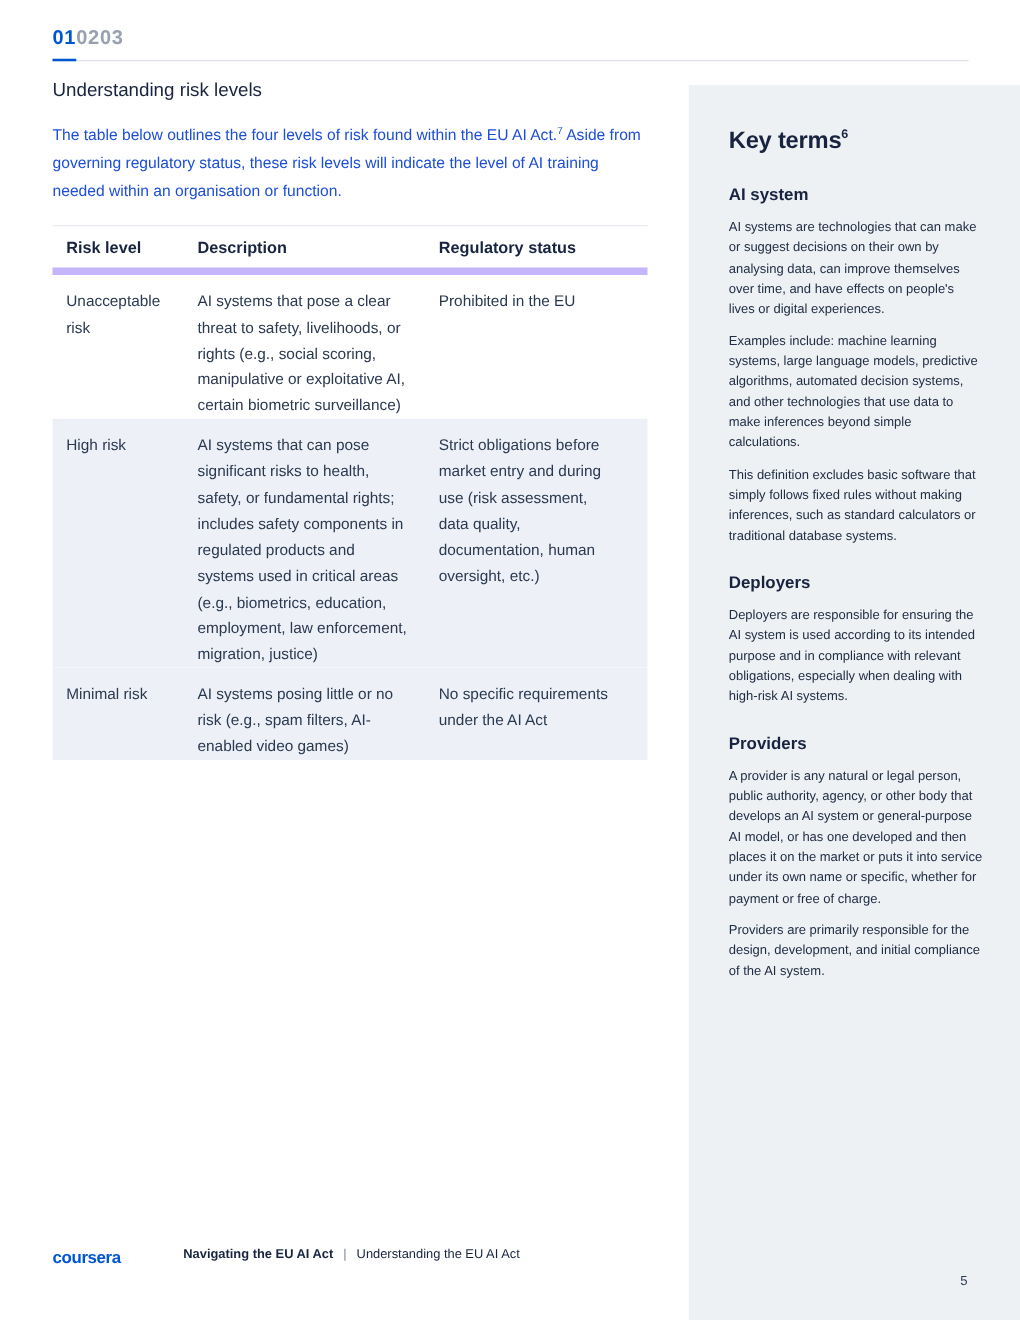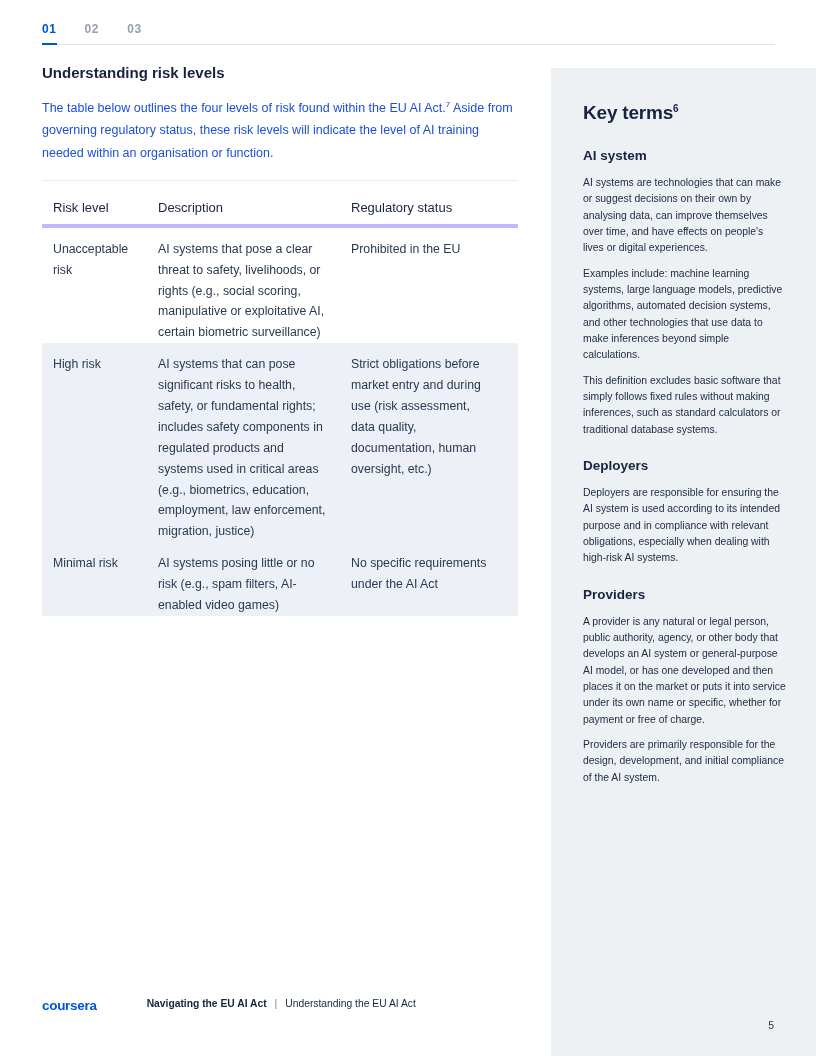--- a/index.html
+++ b/index.html
@@ -4,35 +4,35 @@
 <style>
   html,body{margin:0;padding:0}
   body{
     width:816px;height:1056px;position:relative;overflow:hidden;
     background:#ffffff;color:#26354c;
     font-family:"Liberation Sans", sans-serif;
   }
 
   
   .topnav{position:absolute;left:42px;top:22px;width:733px}
-  .nav-items{display:flex;gap:28px;border-bottom:1px solid #dfe3e9;font-size:12px;font-weight:bold;letter-spacing:.6px}
+  .nav-items{display:flex;border-bottom:1px solid #dfe3e9;font-size:16px;font-weight:bold;letter-spacing:.6px}
   .nav-item{padding-bottom:7px;margin-bottom:-1px;color:#97a0ae}
   .nav-item.active{color:#0056D2;border-bottom:2px solid #0056D2}
 
   
   .main{position:absolute;left:42px;top:64px;width:476px}
-  .page-title{font-size:15px;font-weight:bold;color:#17233f;margin:0 0 16px}
+  .page-title{font-size:15px;font-weight:normal;color:#17233f;margin:0 0 16px}
   .intro{font-size:12.5px;line-height:1.78;color:#1d4ed8;margin:0 0 16px}
   sup{font-size:8px;vertical-align:super;line-height:0}
 
   
   .risk-table{width:476px}
   .t-head,.t-row{display:grid;grid-template-columns:105px 193px 1fr;padding-left:11px;padding-right:6px}
-  .t-head{border-top:1px solid #e7ebf0;border-bottom:4px solid #c4b5fd;padding-top:19px;padding-bottom:9px;
-          font-weight:normal;font-size:13px;color:#17233f}
+  .t-head{border-top:1px solid #e7ebf0;border-bottom:6px solid #c4b5fd;padding-top:9px;padding-bottom:9px;
+          font-weight:bold;font-size:13px;color:#17233f}
   .t-row{font-size:12.3px;line-height:1.7;color:#2a3950;padding-top:11px;}
   .t-row.shaded{background:#edf1f7}
   .cell{padding-right:22px}
 
   
   .sidebar{position:absolute;top:68px;right:0;bottom:0;width:265px;background:#eef1f4;
            padding:34px 30px 0 32px;box-sizing:border-box}
   .sidebar-title{font-size:19px;font-weight:bold;color:#17233f;margin:0 0 24px;letter-spacing:-.2px}
   .sidebar-title sup{font-size:10px}
   .sb-section{margin-bottom:20px}

